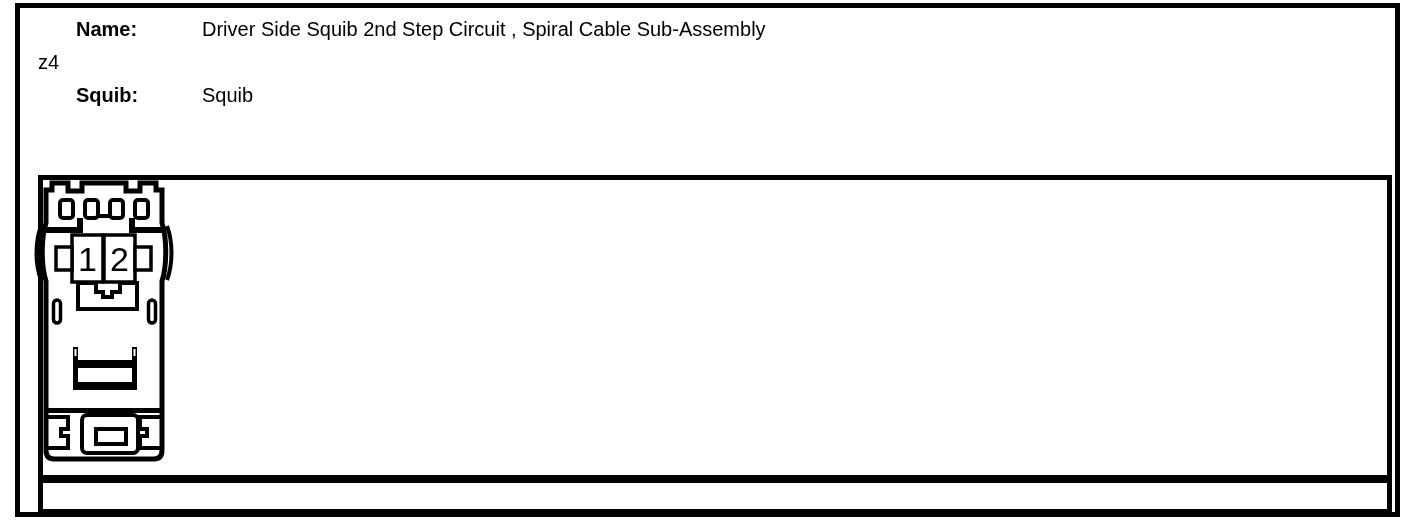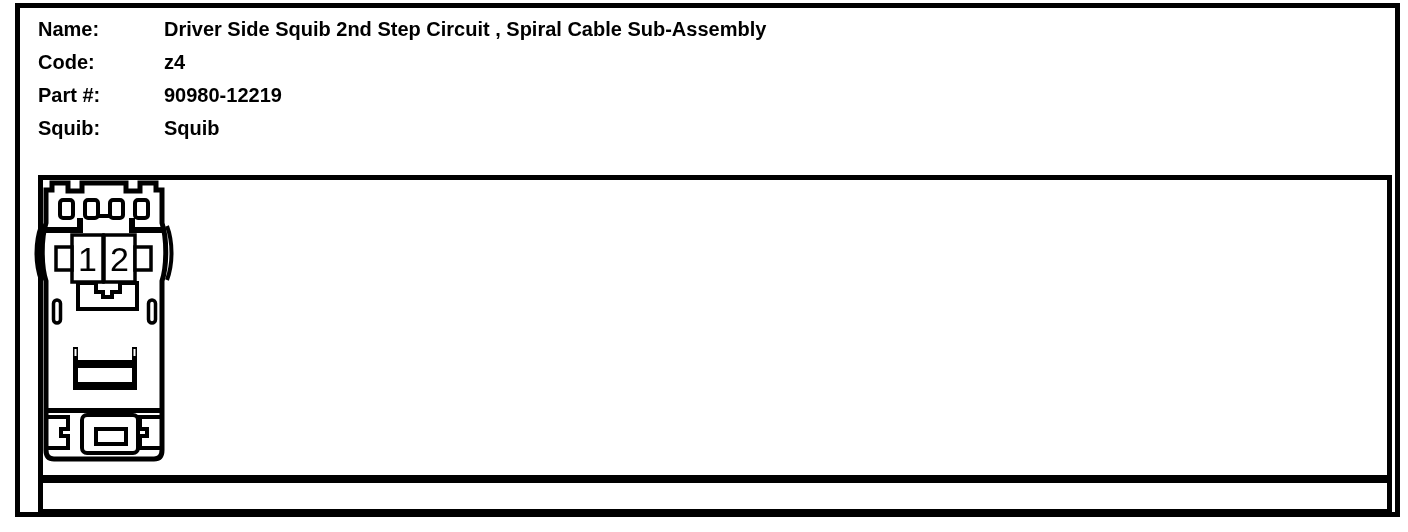--- a/index.html
+++ b/index.html
@@ -29,22 +29,23 @@
   .header-row {
     display: flex;
     font-size: 20px;
     line-height: 33px;
     white-space: nowrap;
   }
   .header-label {
     width: 126px;
     font-weight: bold;
     flex: 0 0 126px;
+    margin-left: 38px;
   }
-  .header-value { font-weight: bold; }
+  .header-value { font-weight: normal; }
 
   .diagram-box {
     position: absolute;
     left: 38px; top: 175px;
     width: 1354px; height: 305px;
     border: 5px solid #000;
     background: #fff;
   }
   .bottom-strip {
     position: absolute;
@@ -73,26 +74,21 @@
 <body>
 
 <div class="page-frame"></div>
 
 <div class="header-block">
   <div class="header-row">
     <span class="header-label">Name:</span>
     <span class="header-value">Driver Side Squib 2nd Step Circuit , Spiral Cable Sub-Assembly</span>
   </div>
   <div class="header-row">
-    <span class="header-label">Code:</span>
     <span class="header-value">z4</span>
-  </div>
-  <div class="header-row">
-    <span class="header-label">Part #:</span>
-    <span class="header-value">90980-12219</span>
   </div>
   <div class="header-row">
     <span class="header-label">Squib:</span>
     <span class="header-value">Squib</span>
   </div>
 </div>
 
 <div class="diagram-box"></div>
 <div class="bottom-strip"></div>
 

